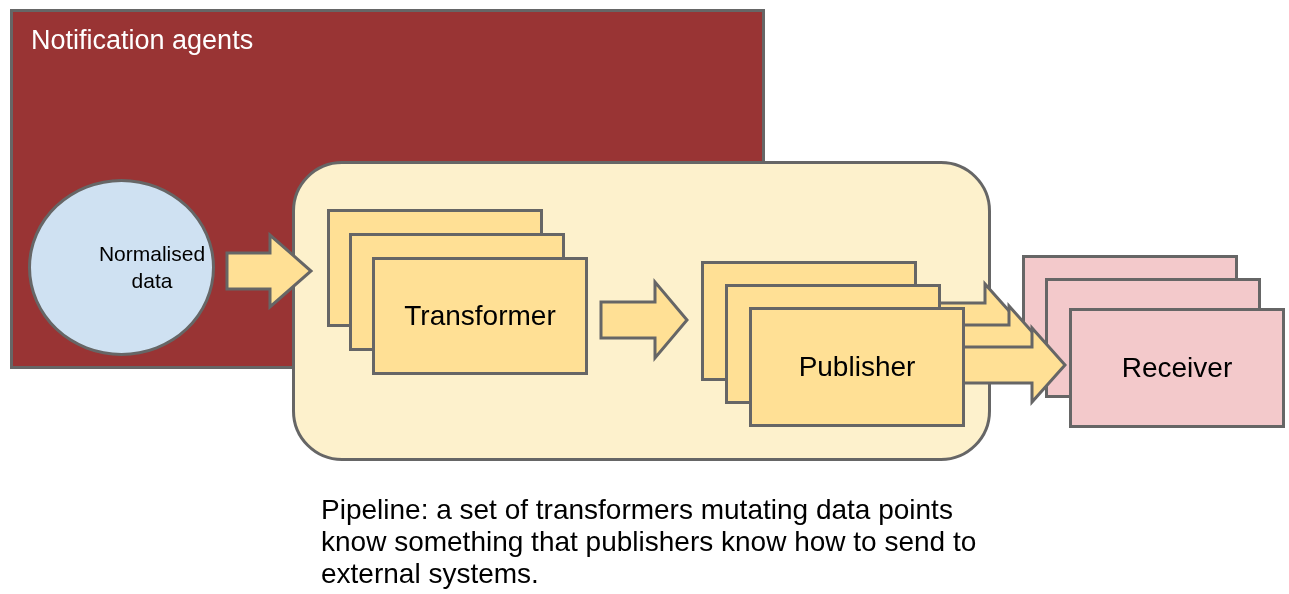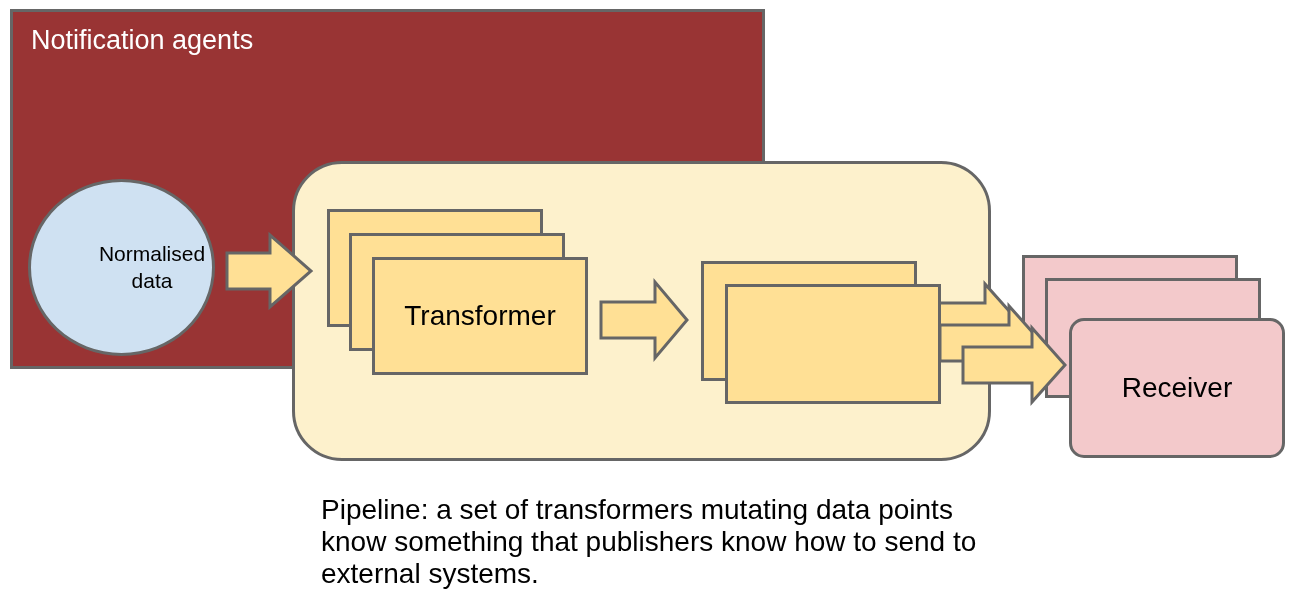--- a/index.html
+++ b/index.html
@@ -99,21 +99,21 @@
   .tf-front { left: 372px; top: 257px; height: 118px; z-index: 3; }
 
   
   .pb-back  { left: 701px; top: 261px; height: 120px; z-index: 5; }
   .pb-mid   { left: 725px; top: 284px; height: 120px; z-index: 5; }
   .pb-front { left: 749px; top: 307px; height: 120px; z-index: 5; }
 
   
   .rc-back  { left: 1022px; top: 255px; height: 120px; z-index: 2; }
   .rc-mid   { left: 1045px; top: 278px; height: 120px; z-index: 2; }
-  .rc-front { left: 1069px; top: 318px; height: 140px; z-index: 2; border-radius: 15px; }
+  .rc-front { left: 1069px; top: 308px; height: 120px; z-index: 2; }
 
   
   .block-arrow { position: absolute; overflow: visible; }
   .block-arrow polygon {
     fill: var(--card-yellow);
     stroke: var(--border-gray);
     stroke-width: 3;
     stroke-linejoin: miter;
   }
   .arrow-1 { left: 225px; top: 233px; z-index: 3; }
@@ -173,16 +173,19 @@
   </svg>
   <svg class="block-arrow arrow-3b" width="107" height="78" viewBox="0 0 107 78">
     <polygon points="2,21 71,21 71,2 104,39 71,76 71,57 2,57"></polygon>
   </svg>
   <svg class="block-arrow arrow-3c" width="107" height="78" viewBox="0 0 107 78">
     <polygon points="2,21 71,21 71,2 104,39 71,76 71,57 2,57"></polygon>
   </svg>
 
   <div class="card pb-back"></div>
   <div class="card pb-mid"></div>
+  <div class="card pb-front">
+    <div class="card-label">Publisher</div>
+  </div>
 
   <div class="caption">Pipeline: a set of transformers mutating data points know something that publishers know how to send to external systems.</div>
 
 </div>
 
 </body></html>

